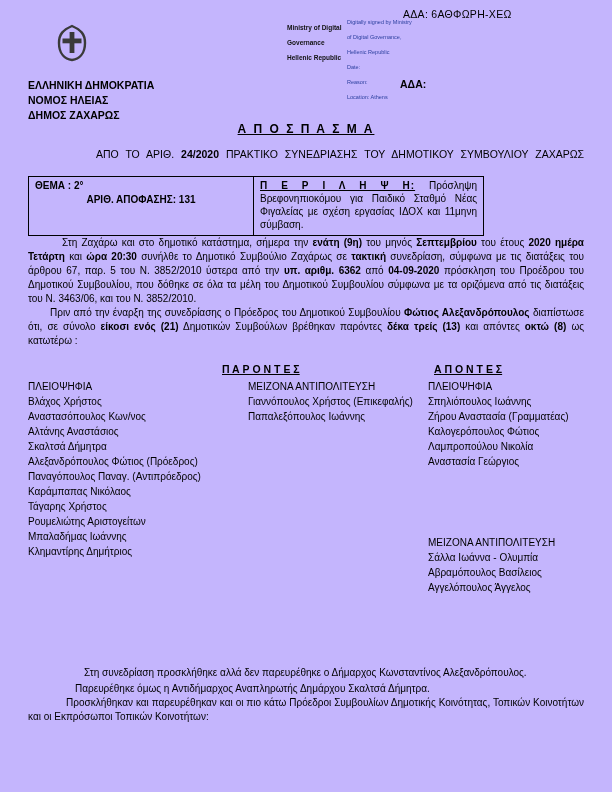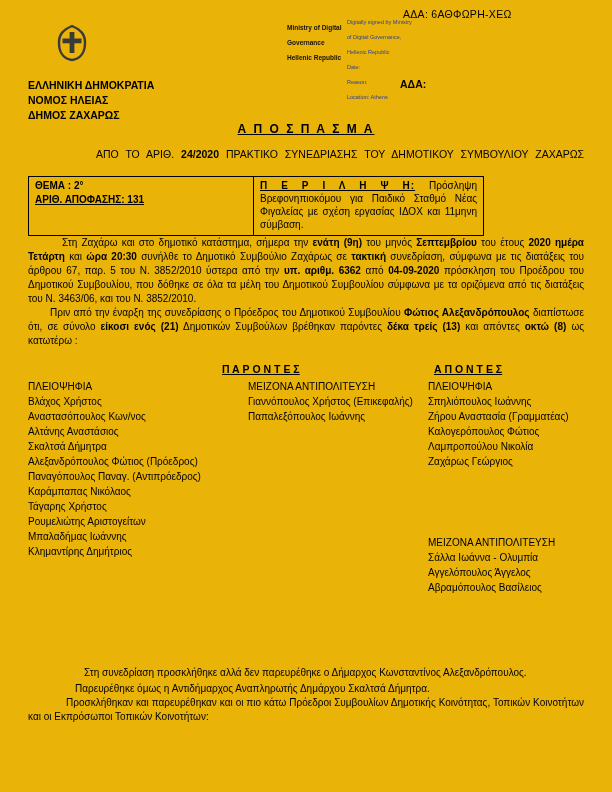--- a/index.html
+++ b/index.html
@@ -1,38 +1,38 @@
 <!DOCTYPE html>
 <html><head>
 <meta charset="utf-8">
 <style>
   html,body { margin:0; padding:0; background:#ffffff; }
   .page {
-    position:relative; width:612px; height:792px; background:#eab308;
+    position:relative; width:612px; height:792px; background:#c4b5fd;
     font-family:"Liberation Sans", sans-serif; color:#000; overflow:hidden;
   }
   .ada-top { position:absolute; top:8px; left:403px; font-size:10.5px; letter-spacing:.3px; }
 
   .emblem { position:absolute; top:24px; left:55px; }
 
   .ministry-name { position:absolute; top:20px; left:287px; font-size:6.5px; font-weight:bold; line-height:9px; color:#111; }
   .signature { position:absolute; top:15px; left:347px; width:100px; font-size:5.5px; line-height:6.5px; }
 
   .org { position:absolute; top:78px; left:28px; font-weight:bold; font-size:10.5px; line-height:15px; }
   .ada-label { position:absolute; top:78px; left:400px; font-weight:bold; font-size:10.5px; }
 
   .title { position:absolute; top:122px; left:0; right:0; text-align:center;
            font-weight:bold; font-size:12px; letter-spacing:2px; text-decoration:underline; }
   .subtitle { position:absolute; top:148px; left:28px; width:556px; text-align:right; font-size:10.5px; word-spacing:4px; }
 
   .topic-table { position:absolute; top:176px; left:28px; width:456px; border-collapse:collapse; table-layout:fixed; }
   .topic-table td { border:1.5px solid #000; padding:2px 6px 4px 6px; vertical-align:top; font-size:10px; }
   .topic-cell { width:212px; }
   .thema { font-weight:bold; line-height:14px; }
-  .decision { font-weight:bold; text-decoration:underline; line-height:14px; }
+  .decision { font-weight:bold; line-height:14px;text-align:center; }
   .summary-cell { text-align:justify; line-height:13px; font-size:9.5px; }
   .summary-label { font-weight:bold; text-decoration:underline; letter-spacing:1px; margin-right:14px; }
 
   .body-text { position:absolute; top:236px; left:28px; width:556px; font-size:10px; line-height:14px; text-align:justify; }
   .body-text p { margin:0; }
   .body-text .p1 { text-indent:34px; }
   .body-text .p2 { text-indent:22px; }
 
   .att-headers { position:absolute; top:363px; left:0; font-size:10.5px; font-weight:bold; }
   .att-headers span { position:absolute; text-decoration:underline; white-space:nowrap; }
@@ -138,28 +138,28 @@
           <div class="name-line">Παπαλεξόπουλος Ιωάννης</div>
         </div>
     </div>
     <div class="col">
       <div class="group-label">ΠΛΕΙΟΨΗΦΙΑ</div>
       <div>
           <div class="name-line">Σπηλιόπουλος Ιωάννης</div>
           <div class="name-line">Ζήρου Αναστασία (Γραμματέας)</div>
           <div class="name-line">Καλογερόπουλος Φώτιος</div>
           <div class="name-line">Λαμπροπούλου Νικολία</div>
-          <div class="name-line">Ζαχάρως Γεώργιος</div>
+          <div class="name-line">Αναστασία Γεώργιος</div>
         </div>
       <div class="second-group">
         <div class="group-label">ΜΕΙΖΟΝΑ ΑΝΤΙΠΟΛΙΤΕΥΣΗ</div>
         <div>
             <div class="name-line">Σάλλα Ιωάννα - Ολυμπία</div>
+            <div class="name-line">Αβραμόπουλος Βασίλειος</div>
             <div class="name-line">Αγγελόπουλος Άγγελος</div>
-            <div class="name-line">Αβραμόπουλος Βασίλειος</div>
           </div>
       </div>
     </div>
   </div>
 
   <div class="closing">
     <p class="c1">Στη συνεδρίαση προσκλήθηκε αλλά δεν παρευρέθηκε ο Δήμαρχος Κωνσταντίνος Αλεξανδρόπουλος.</p>
     <p class="c2">Παρευρέθηκε όμως η Αντιδήμαρχος Αναπληρωτής Δημάρχου Σκαλτσά Δήμητρα.</p>
     <p class="c3">Προσκλήθηκαν και παρευρέθηκαν και οι πιο κάτω Πρόεδροι Συμβουλίων Δημοτικής Κοινότητας, Τοπικών Κοινοτήτων και οι Εκπρόσωποι Τοπικών Κοινοτήτων:</p>
   </div>

